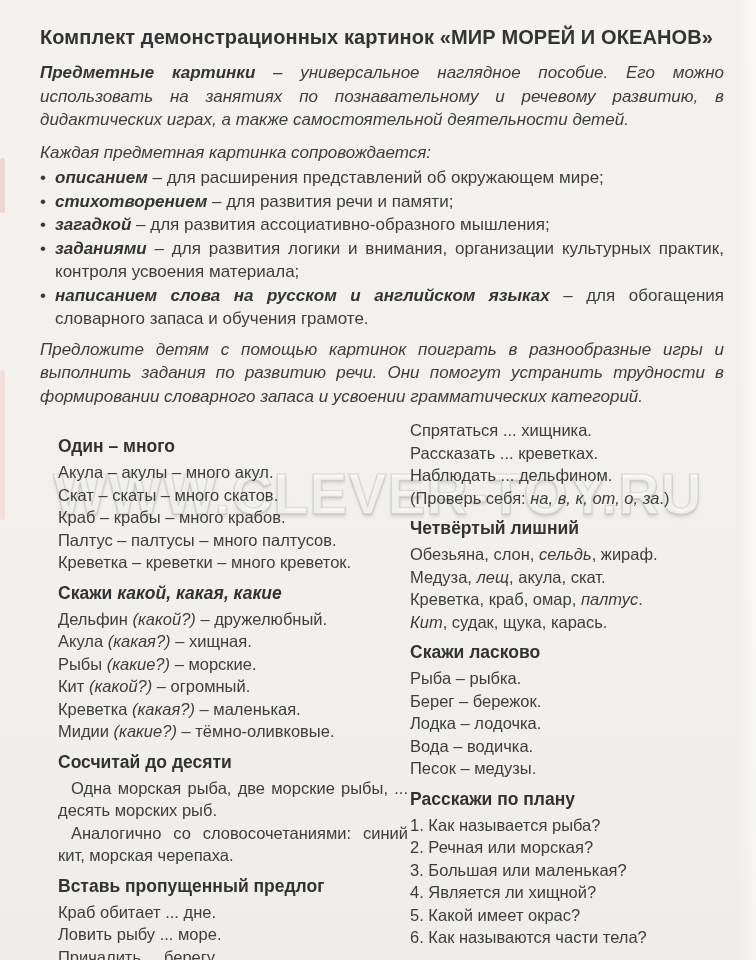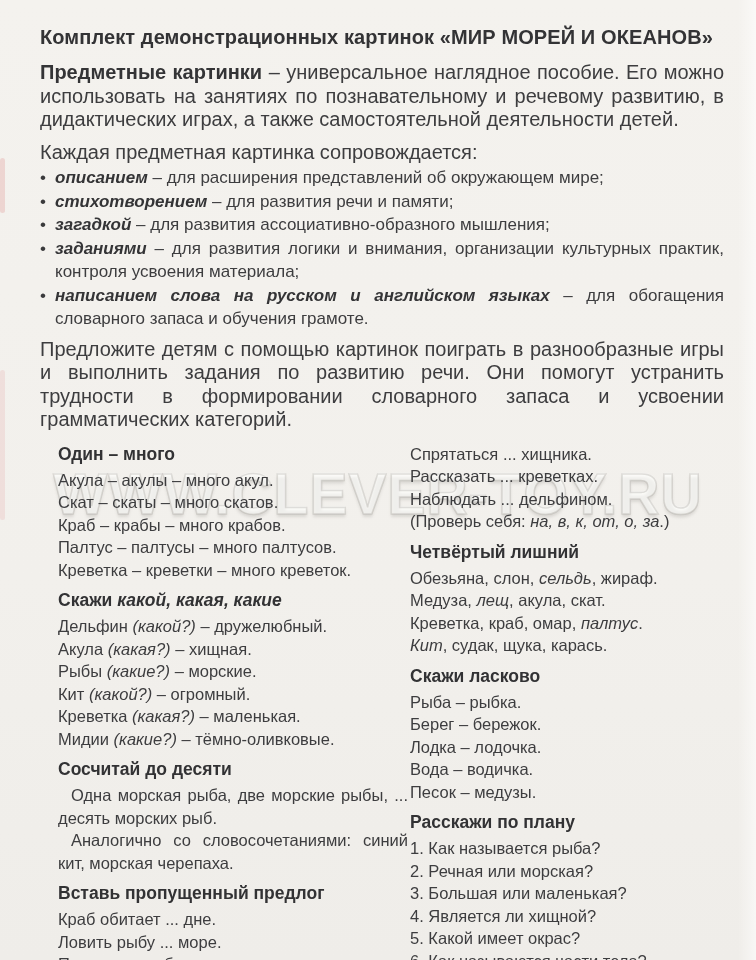--- a/index.html
+++ b/index.html
@@ -25,37 +25,37 @@
     color:rgba(252,251,248,0.55);
     -webkit-text-stroke:1.5px rgba(150,147,140,0.28);
     text-shadow:0 3px 3px rgba(130,128,122,0.22),0 -1px 1px rgba(255,255,255,0.7);
     z-index:1;
   }
   .content{position:relative;z-index:2;padding:25px 32px 0 40px;}
   h1.title{
     font-size:20px;line-height:25px;font-weight:700;margin:0 0 11px 0;
     color:#333335;letter-spacing:0.1px;white-space:nowrap;
   }
-  .para{font-size:20px;line-height:23.5px;margin:0 0 9px 0;}
+  .para{font-size:17px;line-height:23.5px;margin:0 0 9px 0;font-style:italic;}
   .justify{text-align:justify;text-align-last:left;}
   .lead-bold{font-weight:700;color:#343436;}
   .accompanied{margin:0 0 2px 0;}
   ul.bullets{list-style:none;margin:0 0 7px 0;padding:0;font-size:17px;line-height:23.5px;}
   ul.bullets li{position:relative;padding-left:15px;}
   ul.bullets li::before{content:"•";position:absolute;left:0;top:0;color:#3a3a3c;}
   ul.bullets b{font-weight:700;color:#343436;font-style:italic;}
   .columns{display:flex;margin-top:11px;}
   .col{box-sizing:border-box;font-size:16.5px;line-height:22.5px;}
   .col.left{width:368px;padding-left:18px;}
   .col.right{flex:1;padding-left:2px;}
   h2.sec{
     font-size:17.5px;line-height:22px;font-weight:700;color:#323234;
     margin:8px 0 4px 0;
   }
-  h2.sec:first-child{margin-top:0;}
+  h2.sec:first-child{margin-top:16px;}
   .line{white-space:nowrap;}
   .wrapline{white-space:normal;}
   .p-indent{text-indent:13px;margin:0;}
   i{font-style:italic;margin-top:13px;}
   .signoff{
     margin-top:9px;padding-right:12px;text-align:right;
     font-style:italic;font-size:17px;color:#39393b;
   }
 </style>
 </head>

